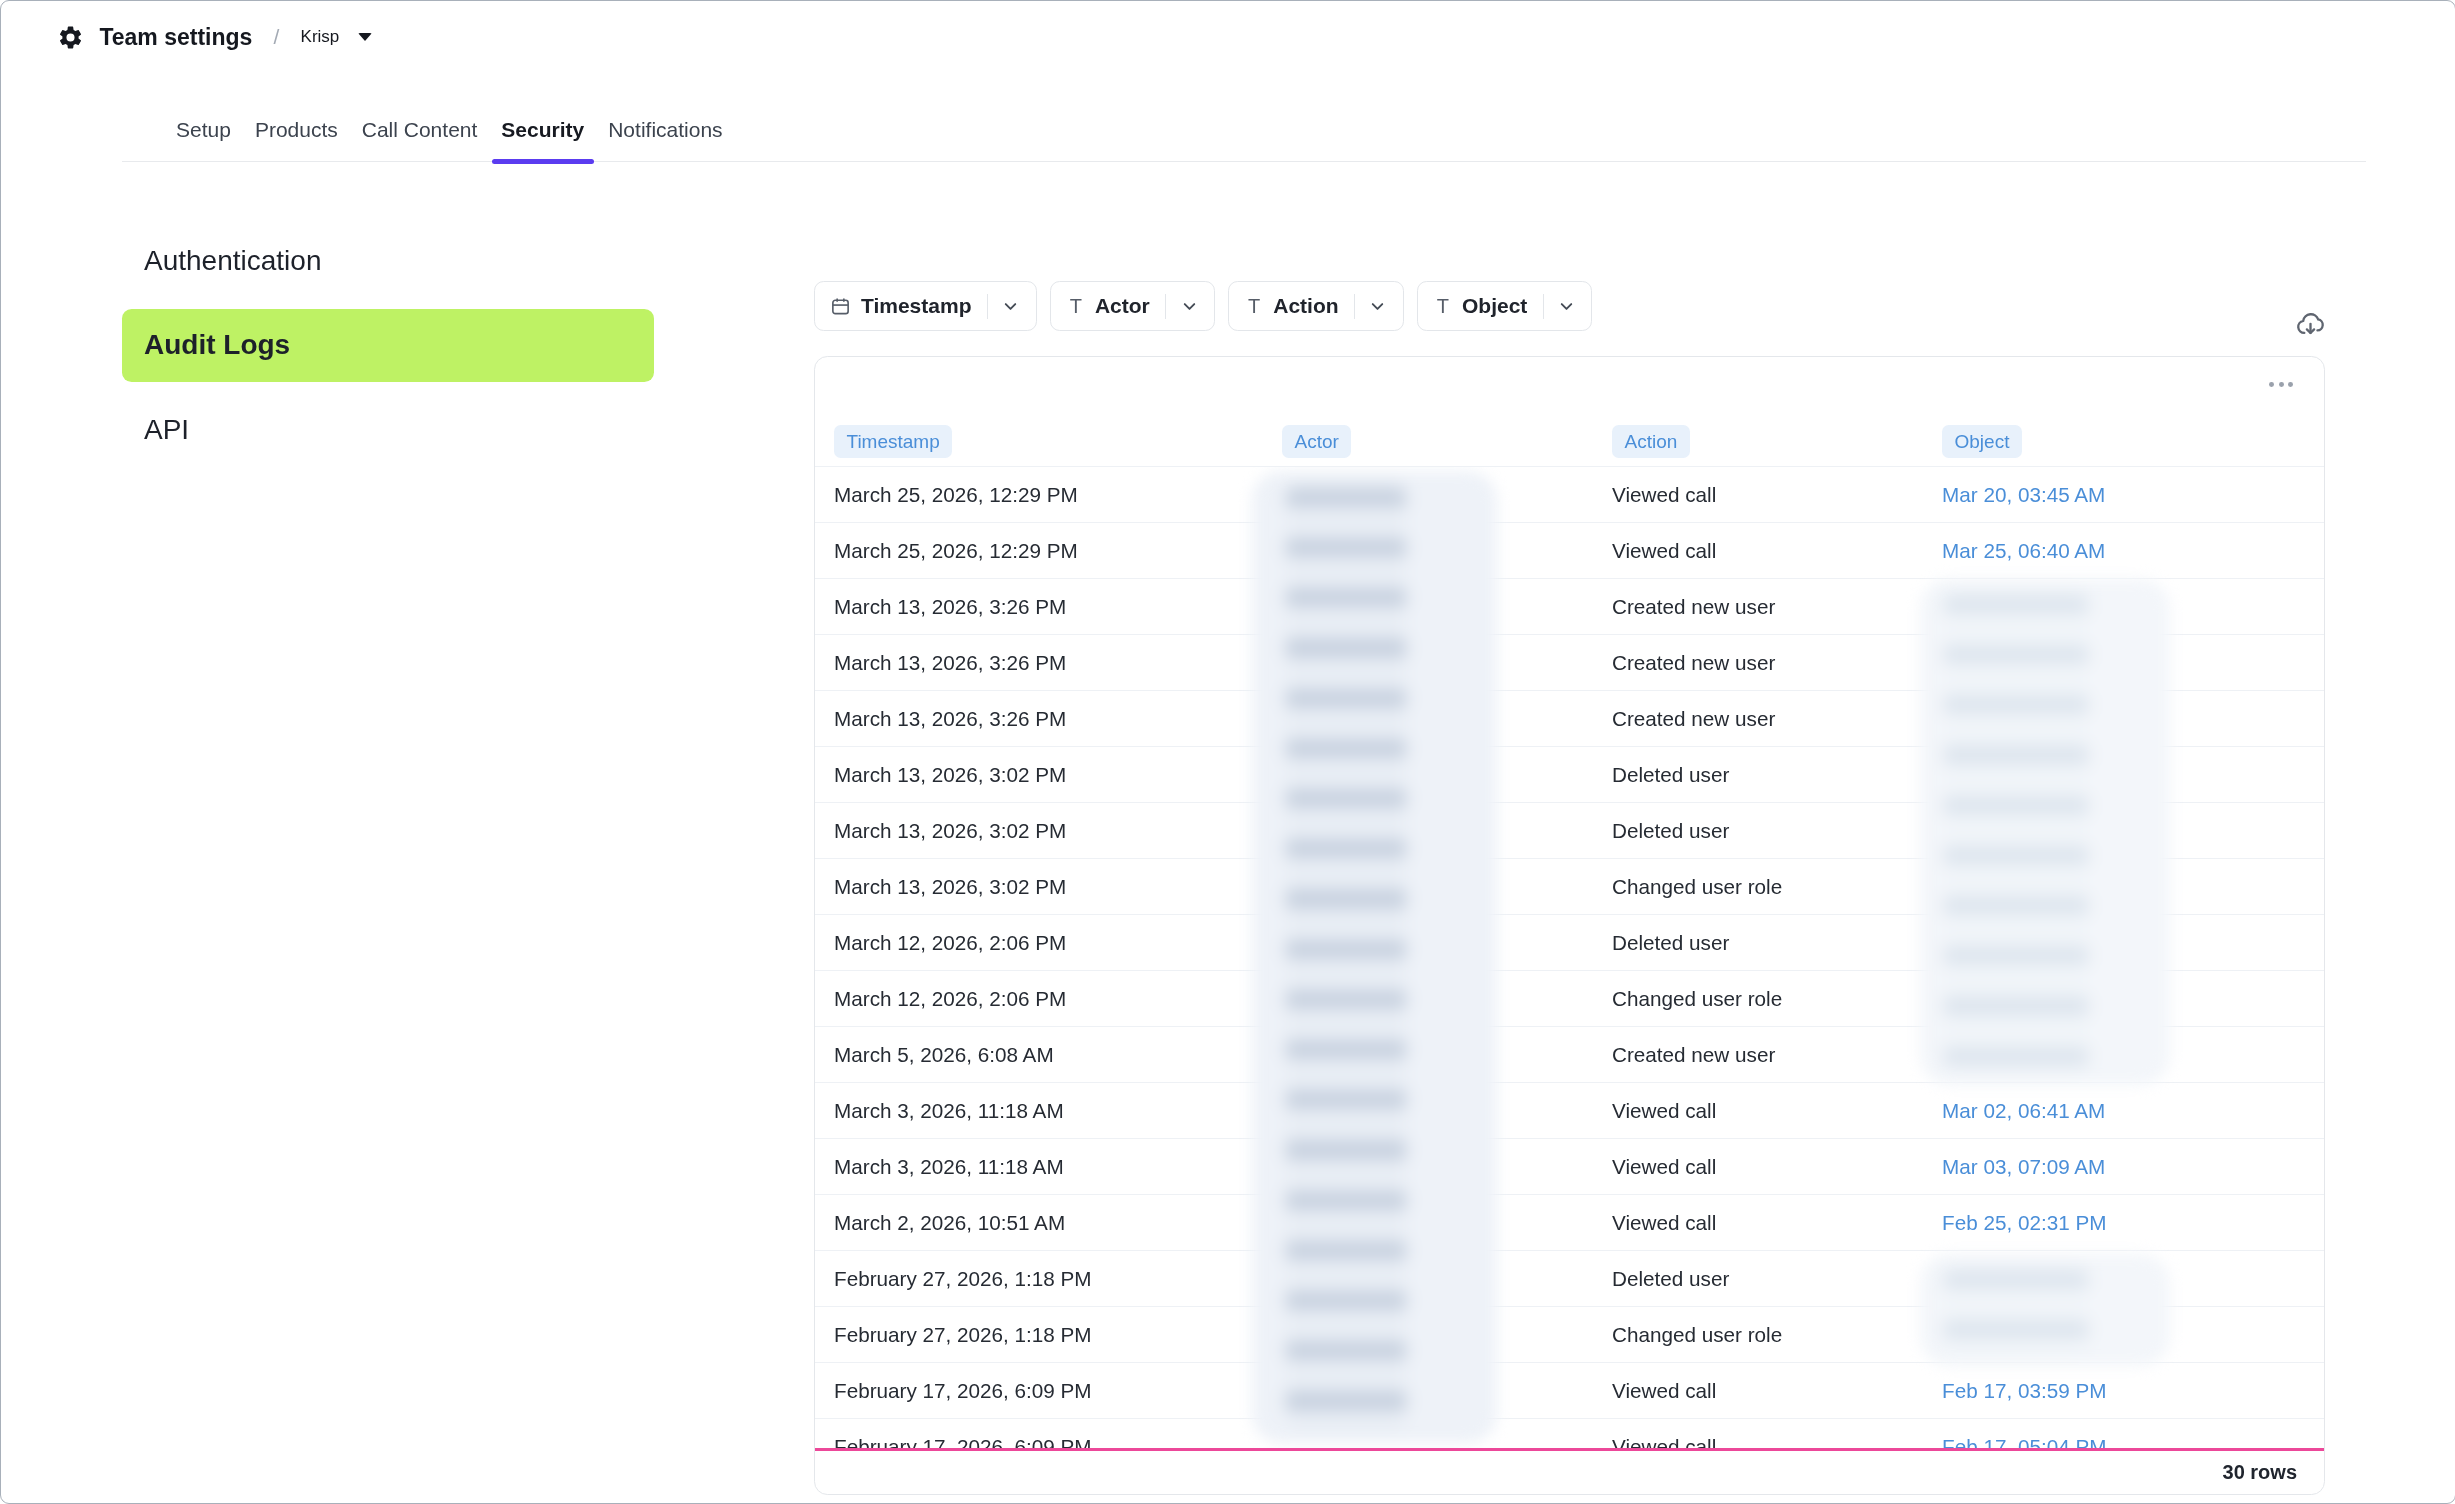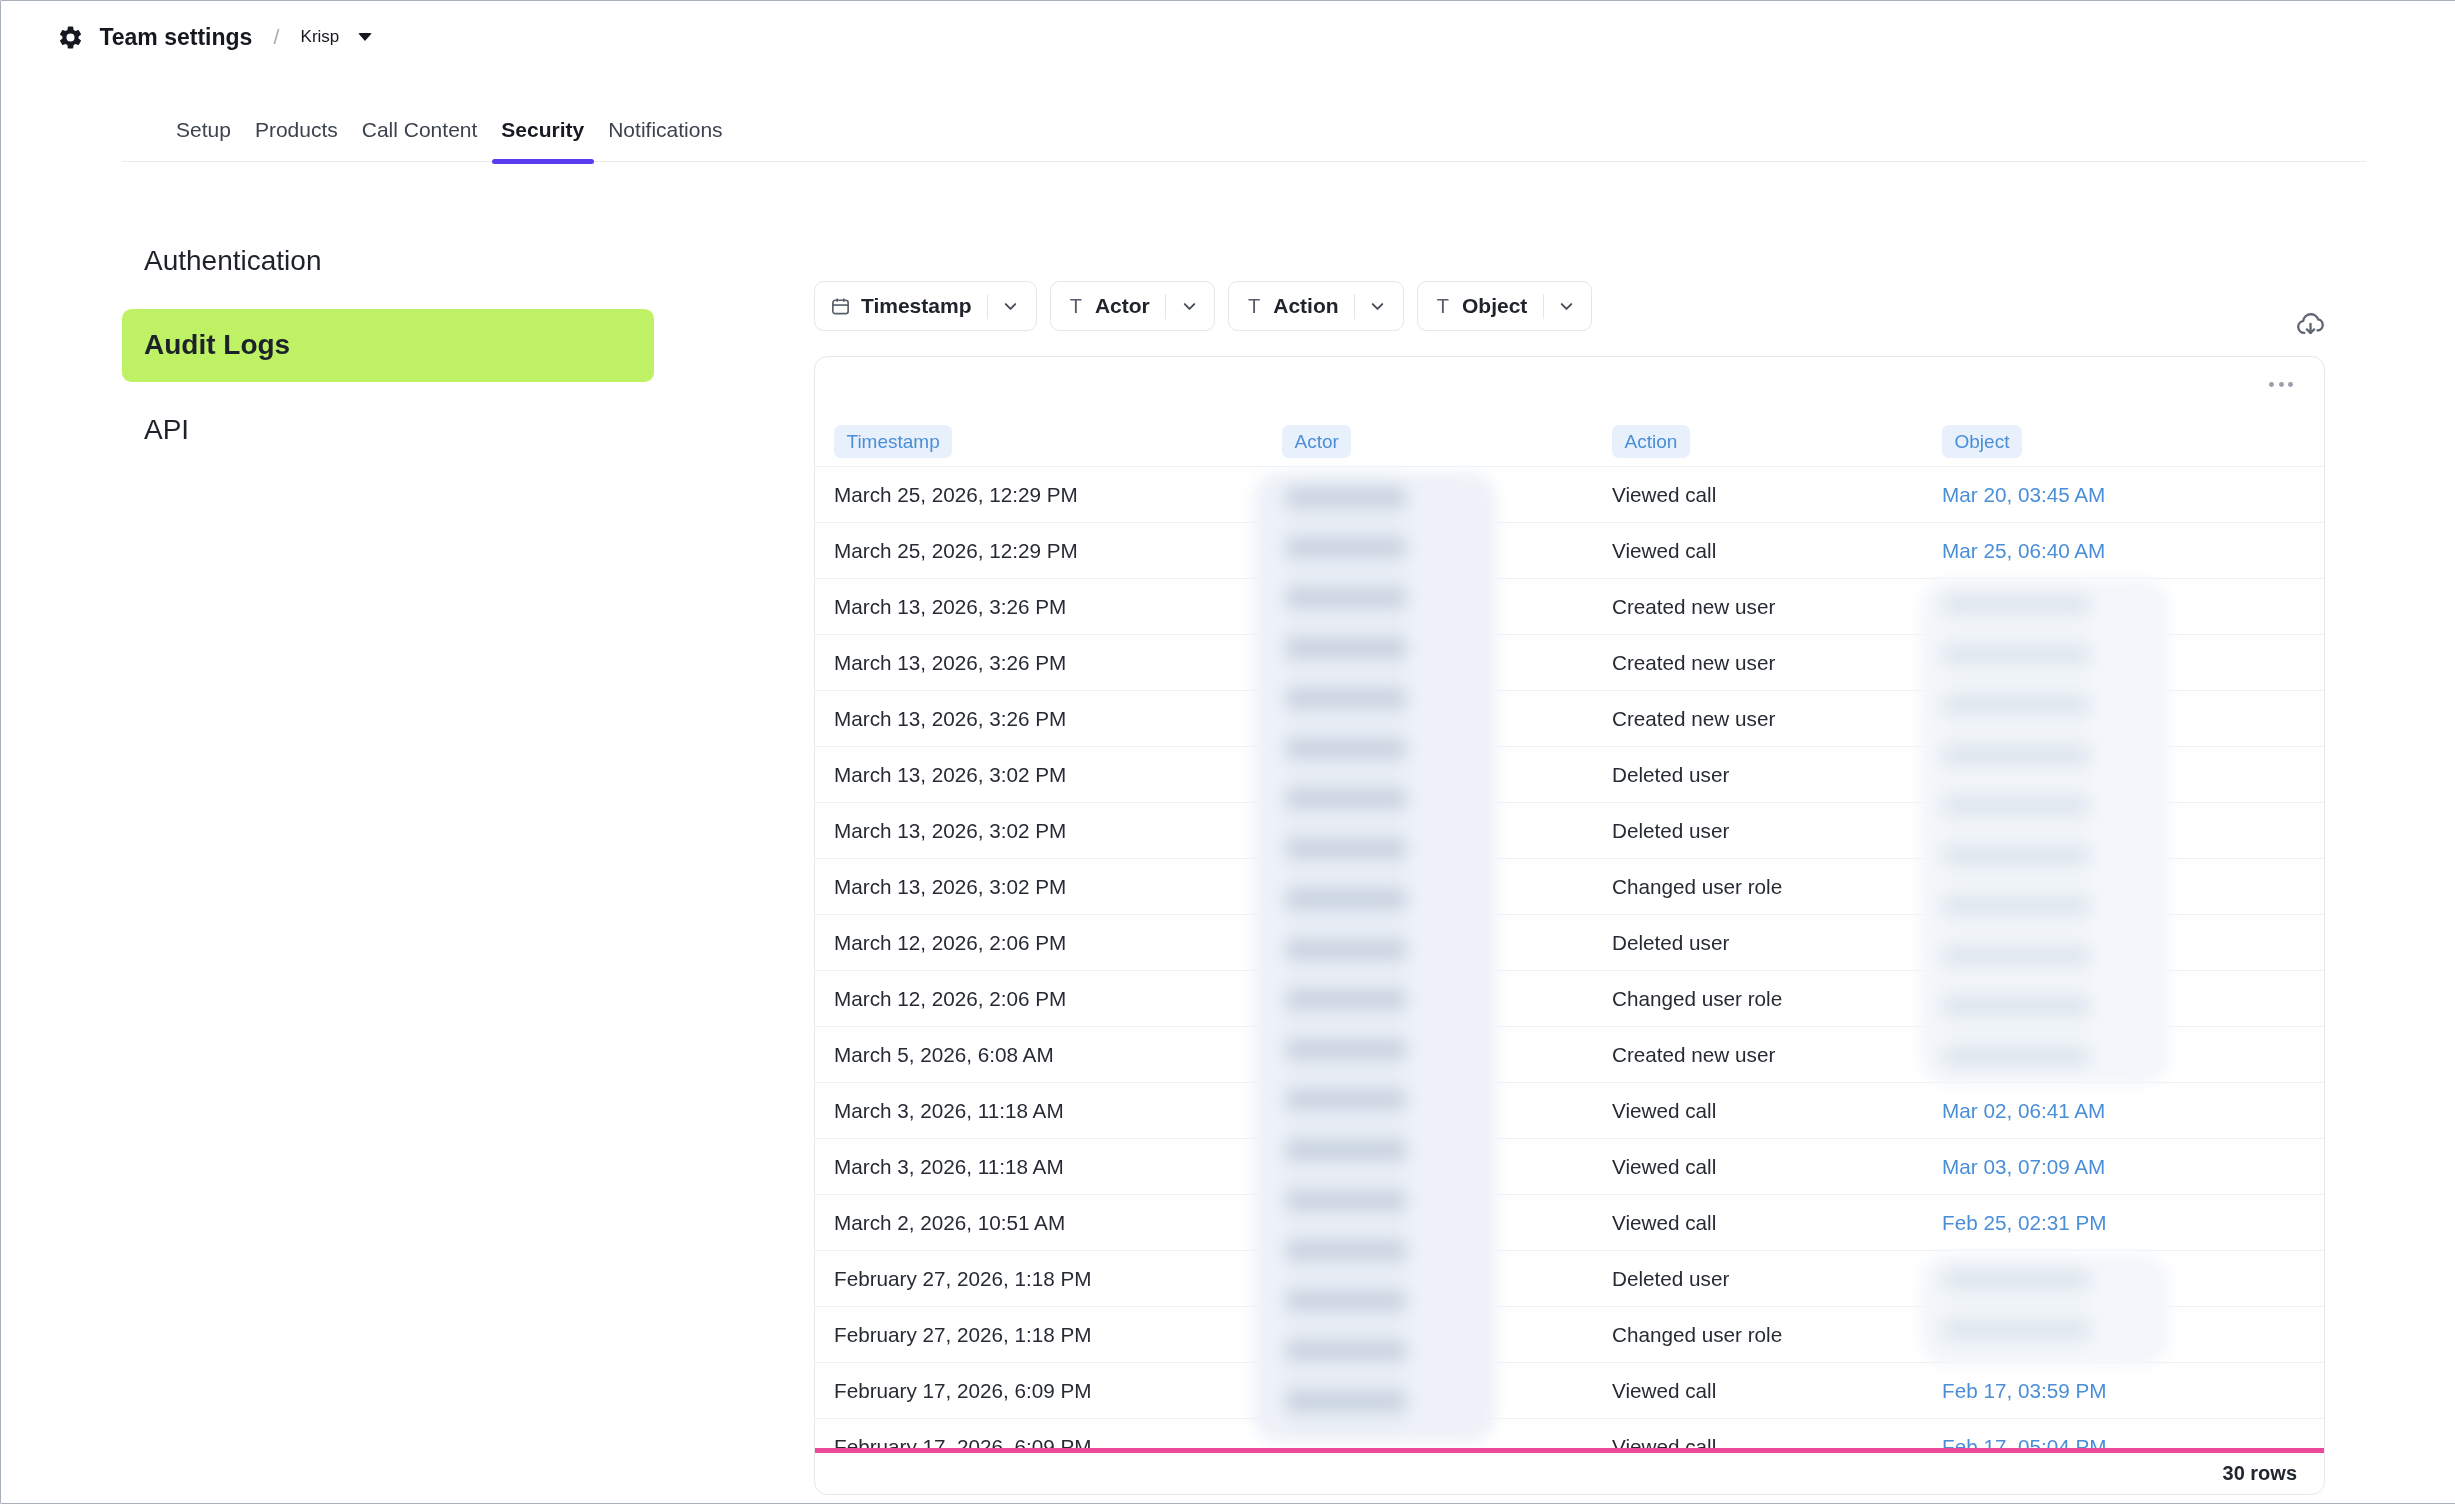--- a/index.html
+++ b/index.html
@@ -4,21 +4,21 @@
 <style>
   * { box-sizing: border-box; margin: 0; padding: 0; }
   html,body { background:#ffffff; }
   body { font-family: "Liberation Sans", "DejaVu Sans", sans-serif; }
 
   .screen {
     position: relative;
     width: 2456px; height: 1504px;
     background:#ffffff;
     border: 1.9px solid #a8b0ba;
-    border-radius: 1px;
+    border-radius: 9px;
     overflow: hidden;
   }
 
   
   .topbar {
     position:absolute; top:17.3px; left:56px;
     display:flex; align-items:center; gap:15.4px;
     height:38px;
   }
   .gear { width:27px; height:27px; display:flex; align-items:center; }
@@ -122,21 +122,21 @@
   .blob-object { left:1105px; width:250px; background:#f3f6fa; }
   .blob-object .lines {
     left:24px; top:9.6px; width:144px; bottom:9.6px;
     background:repeating-linear-gradient(180deg,
       #dde5ee 5.8px, #dde5ee 25px, #f1f5f9 25px, #f1f5f9 56px);
   }
   .blob-object.seg1 { top:112px; height:506px; }
   .blob-object.seg2 { top:787px; height:112px; }
 
   .tfoot {
-    height:46px; border-top:5px solid #ec4899;
+    height:46px; border-top:3px solid #ec4899;
     display:flex; align-items:center; justify-content:flex-end;
     padding-right:27px; font-size:20px; font-weight:600; color:#20252e;text-align:center;
   }
 </style>
 </head>
 <body>
 
 <div class="screen">
 
   <div class="topbar">

